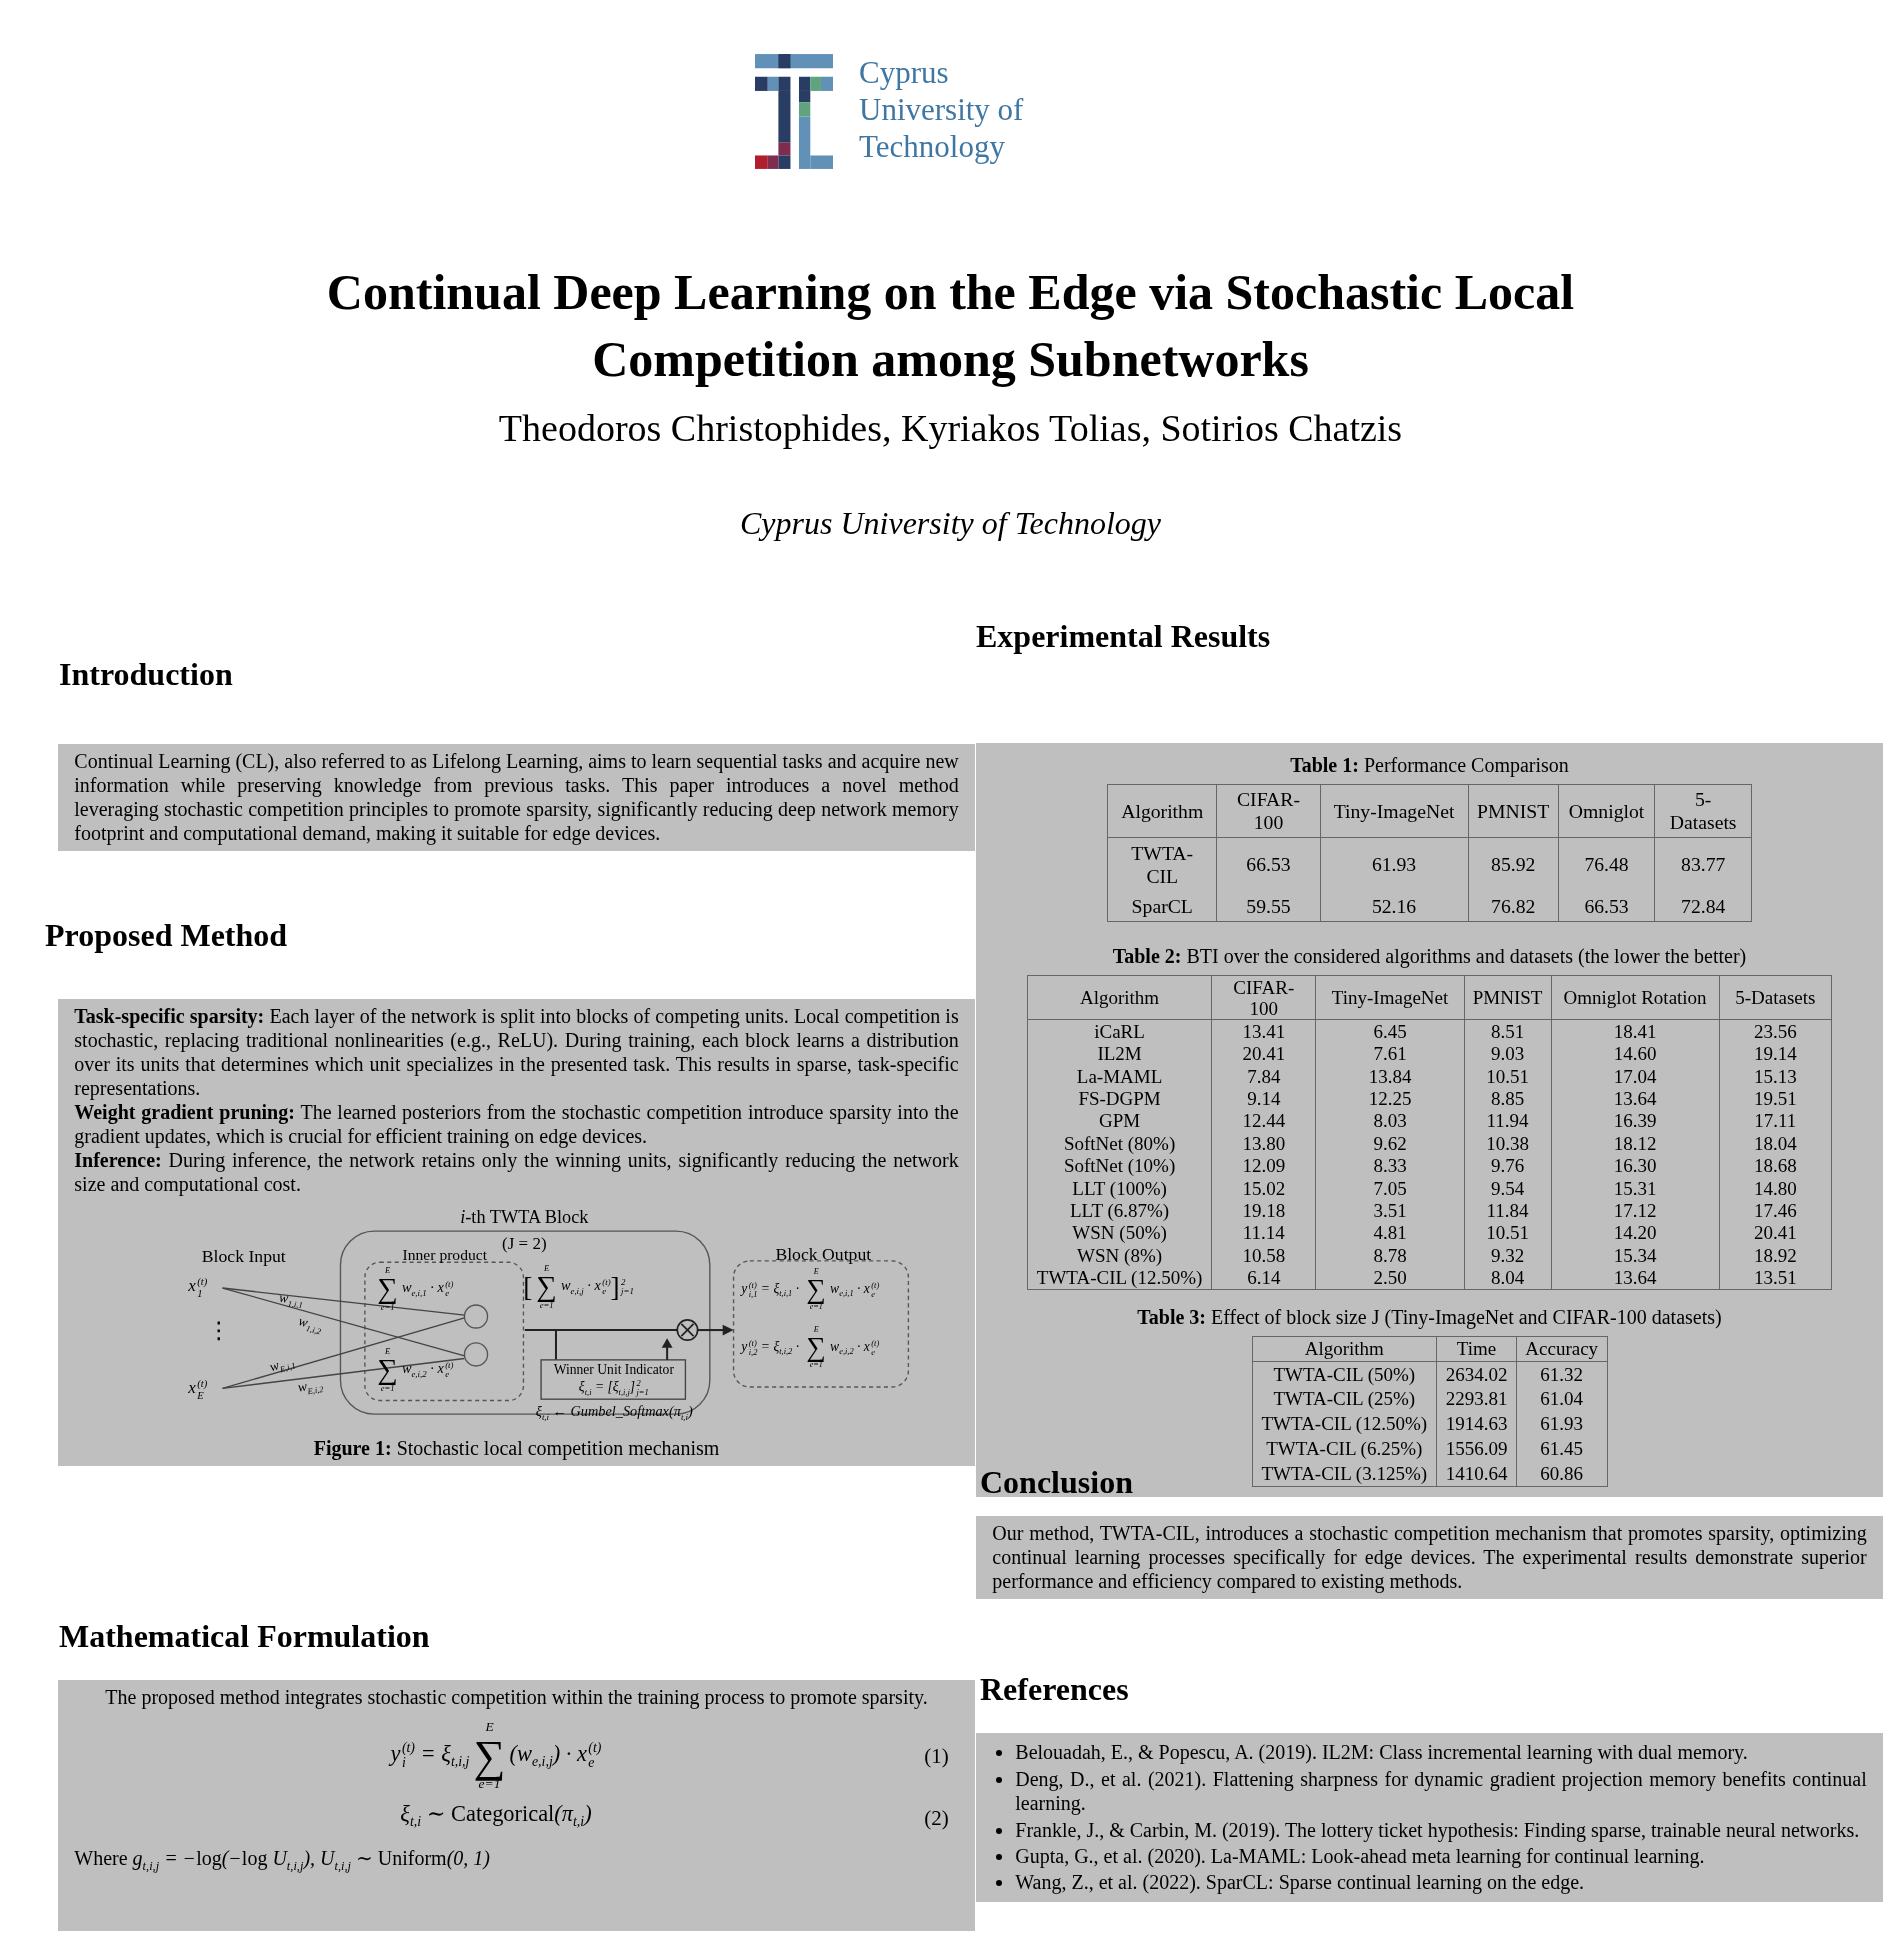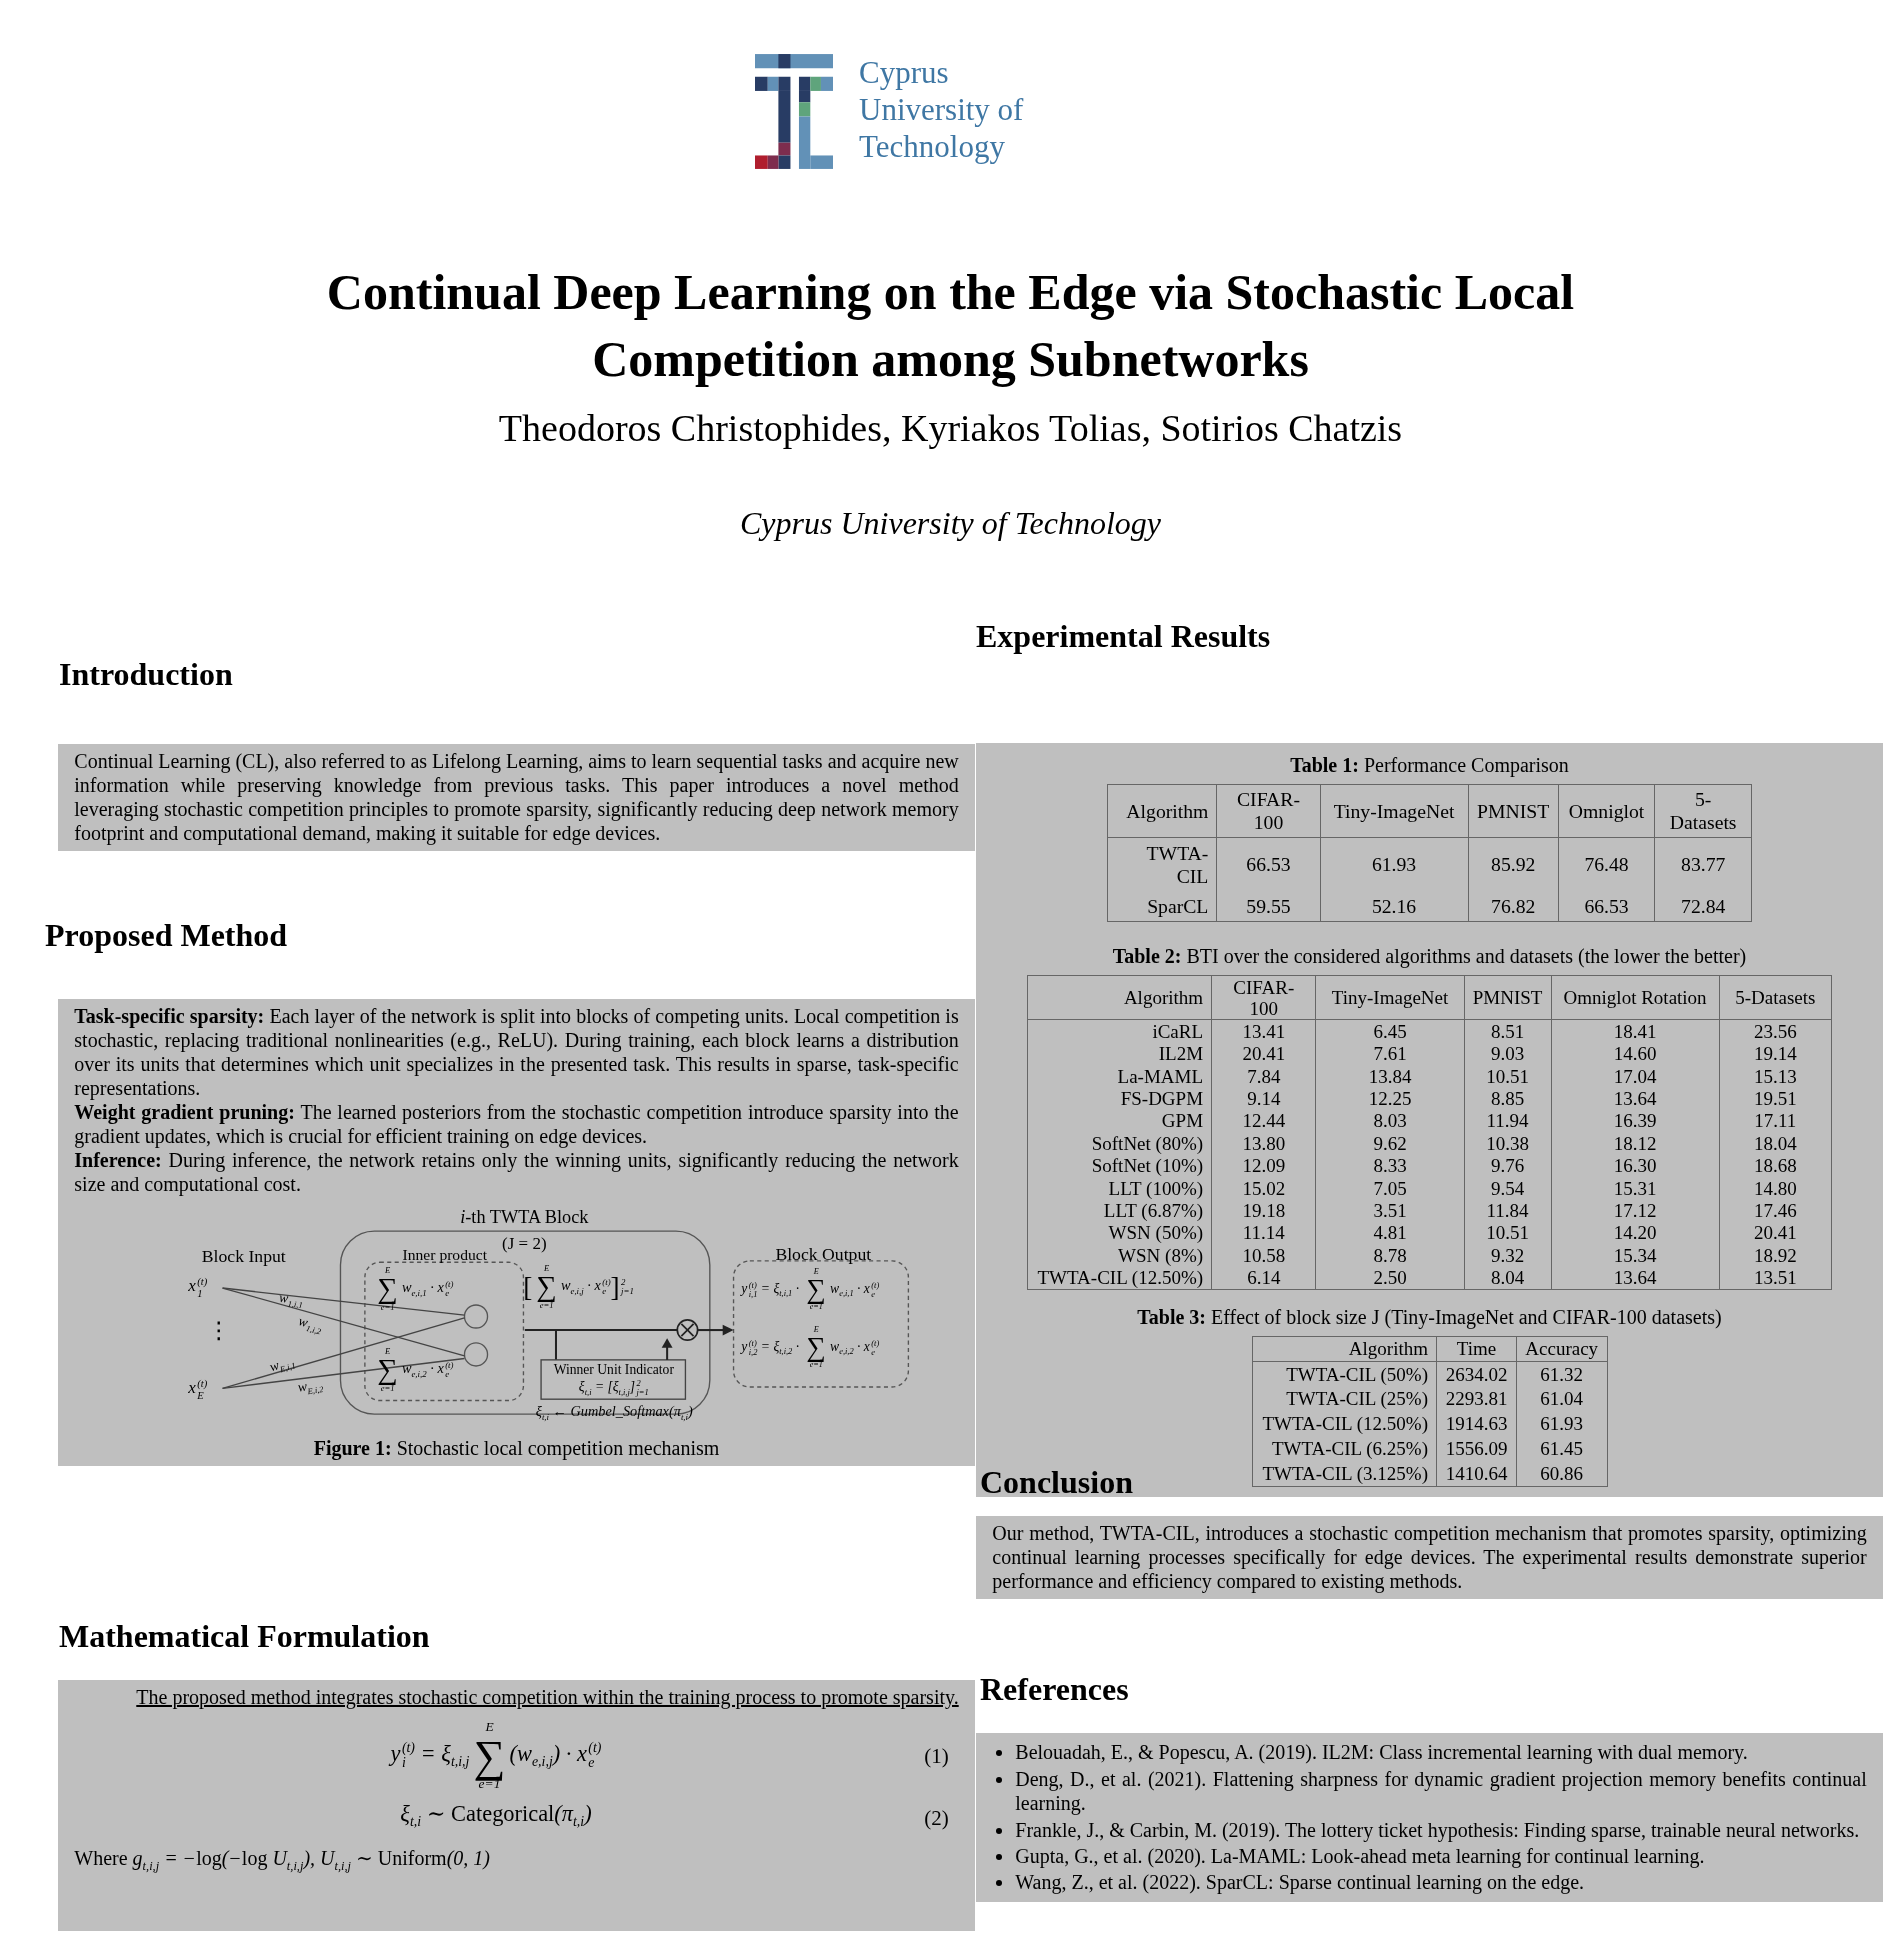--- a/index.html
+++ b/index.html
@@ -21,21 +21,21 @@
   .textblock p{margin:0;}
 
   
   .tablewrap{padding:6.8px 0 9.5px 0;}
   .tcap{text-align:center;font-size:20px;margin:11px 0 6.8px;}
   table.ptable{border-collapse:collapse;margin:0 auto;border:1.4px solid #666;}
   .ptable th,.ptable td{border-left:1.4px solid #666;font-weight:normal;}
   .ptable th:first-child,.ptable td:first-child{border-left:none;}
   .ptable thead th{border-bottom:1.4px solid #666;}
   .ptable .c{text-align:center;}
-  .ptable .l{text-align:right;}
+  .ptable .l{text-align:center;}
   table.t1{width:645px;font-size:19.7px;}
   .t1 th,.t1 td{padding:3.4px 8.1px;}
   table.t2{width:805px;font-size:19px;}
   .t2 th,.t2 td{padding:0.7px 8.1px;line-height:21px;}
   table.t3{width:356px;font-size:19px;}
   .t3 th,.t3 td{padding:1.4px 8.1px;line-height:22px;}
 
   
   .math{font-style:italic;}
   .rm{font-style:normal;}
@@ -46,21 +46,21 @@
   .bigsum .lim{font-size:0.6em;line-height:1.05;}
   .bigsum .sg{font-size:2em;line-height:0.95;font-style:normal;}
   .frac{display:inline-flex;flex-direction:column;align-items:center;vertical-align:middle;margin:0 3.4px;}
   .fnum{border-bottom:1.4px solid #000;padding:0 5.4px 2px;}
   .fden{padding-top:2px;}
   .bigp{font-size:2.3em;font-style:normal;vertical-align:middle;line-height:0;}
   .bigb{font-size:1.9em;font-style:normal;vertical-align:middle;line-height:0;}
   .eqarea{margin-top:4.1px;}
   .eqrow{position:relative;text-align:center;font-size:22.4px;margin:11px 41px 11px 0;}
   .eqno{position:absolute;right:-31px;top:50%;transform:translateY(-50%);font-style:normal;font-size:21px;}
-  .mathintro{margin:0;font-size:20px;line-height:24px;text-align:right;text-decoration:underline;}
+  .mathintro{margin:0;font-size:20px;line-height:24px;text-align:center;}
   .whereline{margin:6.8px 0 0;font-size:20px;text-align:left;}
 
   
   .figure{position:relative;width:884px;height:225px;margin-top:8.1px;}
   .figure svg{position:absolute;left:0;top:0;}
   .fl{position:absolute;line-height:1.1;}
   .fcap{text-align:center;font-size:20px;margin-top:6.8px;}
   .rotp6{transform:rotate(6deg);} .rotp15{transform:rotate(15deg);}
   .rotm17{transform:rotate(-17deg);} .rotm8{transform:rotate(-8deg);}
 

